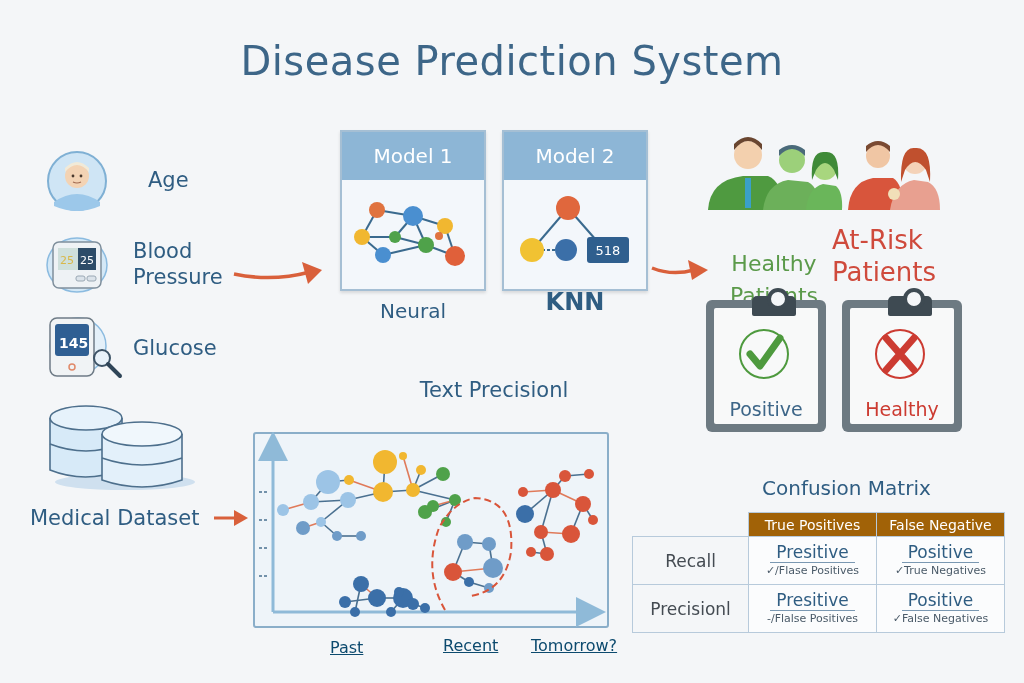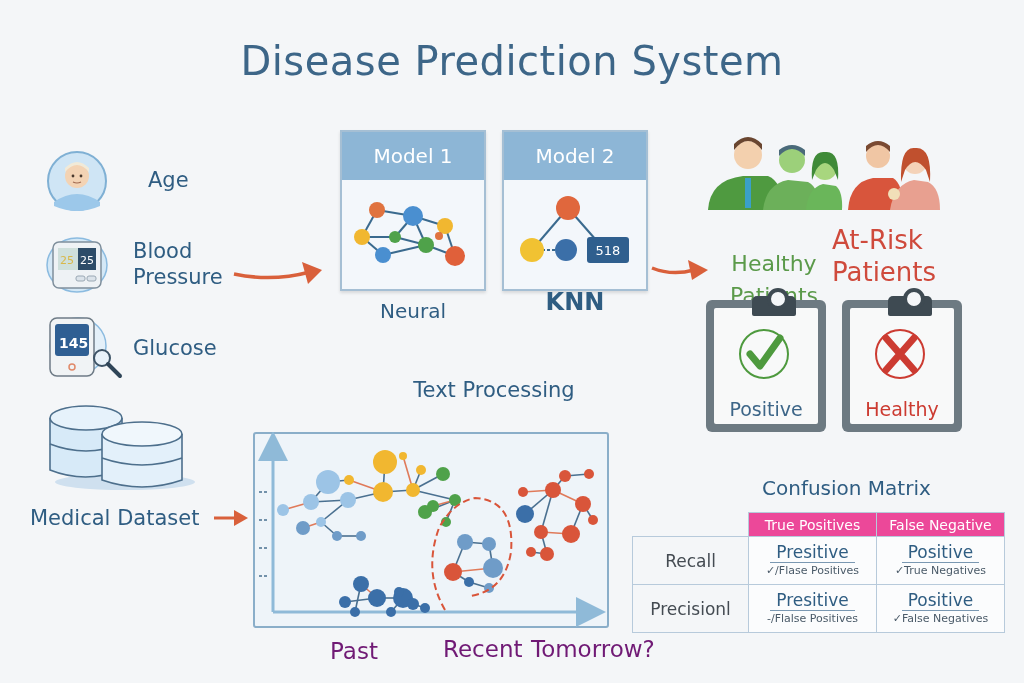--- a/index.html
+++ b/index.html
@@ -37,29 +37,29 @@
     position: absolute; left: 38px; top: -12px; width: 44px; height: 20px;
     background: #3e4a52; border-radius: 5px 5px 2px 2px;
   }
   .clip-top::after {
     content: ""; position: absolute; left: 15px; top: -8px; width: 14px; height: 14px;
     border-radius: 50%; background: #f4f6f8; border: 4px solid #3e4a52;
   }
   table.cm { border-collapse: collapse; }
   .cm td, .cm th { border: 1.5px solid #b7cadb; }
   .cm th {
-    background: #ec4899; color: #fff; font-weight: normal; font-size: 14px;
+    background: #a16207; color: #fff; font-weight: normal; font-size: 14px;
     height: 24px; padding: 0 6px;
   }
   .cm th.blank { background: transparent; border: none; }
   .cm td.rowhead { width: 116px; font-size: 17px; color: #444b52; text-align: center; }
   .cm td.cell { width: 128px; height: 48px; text-align: center; background: #fbfcfd; }
   .cell-main { font-size: 17px; color: #2f5d82; display: inline-block; border-bottom: 1.5px solid #7a98b2; padding: 0 6px; line-height: 20px; }
   .cell-sub { font-size: 11px; color: #4a5a68; line-height: 16px; }
-  .axis-label { font-size: 23px; color: #701a75; }
+  .axis-label { font-size: 16px; color: #0c4a6e; text-decoration: underline; }
 </style>
 </head>
 <body>
 
 <div id="title" class="abs">Disease Prediction System</div>
 
 <div class="abs" style="left:46px;top:150px;">
   <svg width="62" height="62">
     <circle cx="31" cy="31" r="29" fill="#cfe5f5" stroke="#7fb0d4" stroke-width="2"></circle>
     <path d="M8 52 Q31 36 54 52 L54 56 Q31 66 8 56Z" fill="#9cc8ea"></path>
@@ -149,21 +149,21 @@
     </g>
     <circle cx="64" cy="16" r="12" fill="#e0673d"></circle>
     <circle cx="28" cy="58" r="12" fill="#f1c232"></circle>
     <circle cx="62" cy="58" r="11" fill="#3b6fa8"></circle>
     <rect x="83" y="45" width="42" height="26" rx="3" fill="#2f5f8e"></rect>
     <text x="104" y="63" text-anchor="middle" font-size="13" fill="#ffffff" font-family="DejaVu Sans, sans-serif">518</text>
   </svg>
   <div class="model-name" style="margin-top:14px;font-size:24px;font-weight:bold;line-height:32px;">KNN</div>
 </div>
 
-<div class="abs section-label" style="left:340px;top:378px;width:308px;text-align:center;">Text Processing</div>
+<div class="abs section-label" style="left:340px;top:378px;width:308px;text-align:center;">Text Precisionl</div>
 
 <svg class="abs" style="left:650px;top:256px;" width="60" height="28">
   <path d="M2 12 Q22 20 44 14" stroke="#d9603b" stroke-width="3.5" fill="none"></path>
   <path d="M38 4 L58 14 L42 24 Z" fill="#d9603b"></path>
 </svg>
 
 <svg class="abs" style="left:708px;top:130px;" width="135" height="80">
   <path d="M0 80 Q2 50 35 46 L60 46 Q75 52 75 80Z" fill="#4f9a40"></path>
   <circle cx="40" cy="25" r="14" fill="#f3d0ae"></circle>
   <path d="M26 20 Q40 2 54 20 L54 14 Q40 0 26 14Z" fill="#6a4630"></path>

